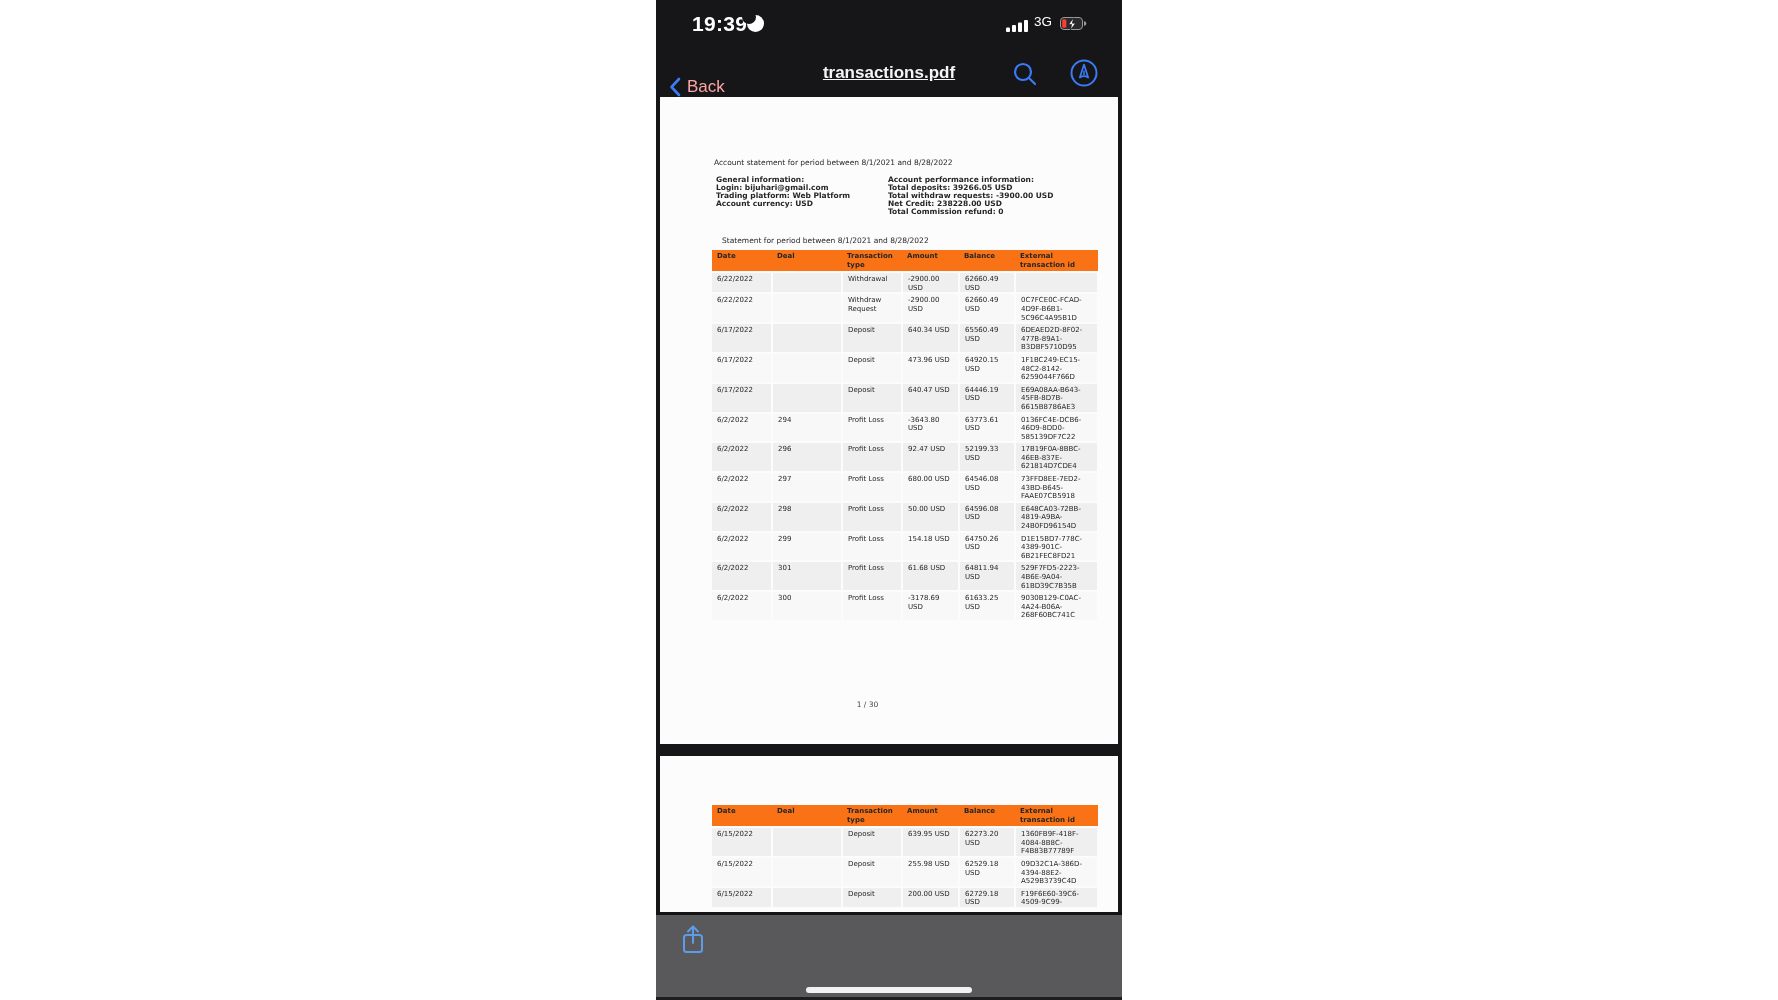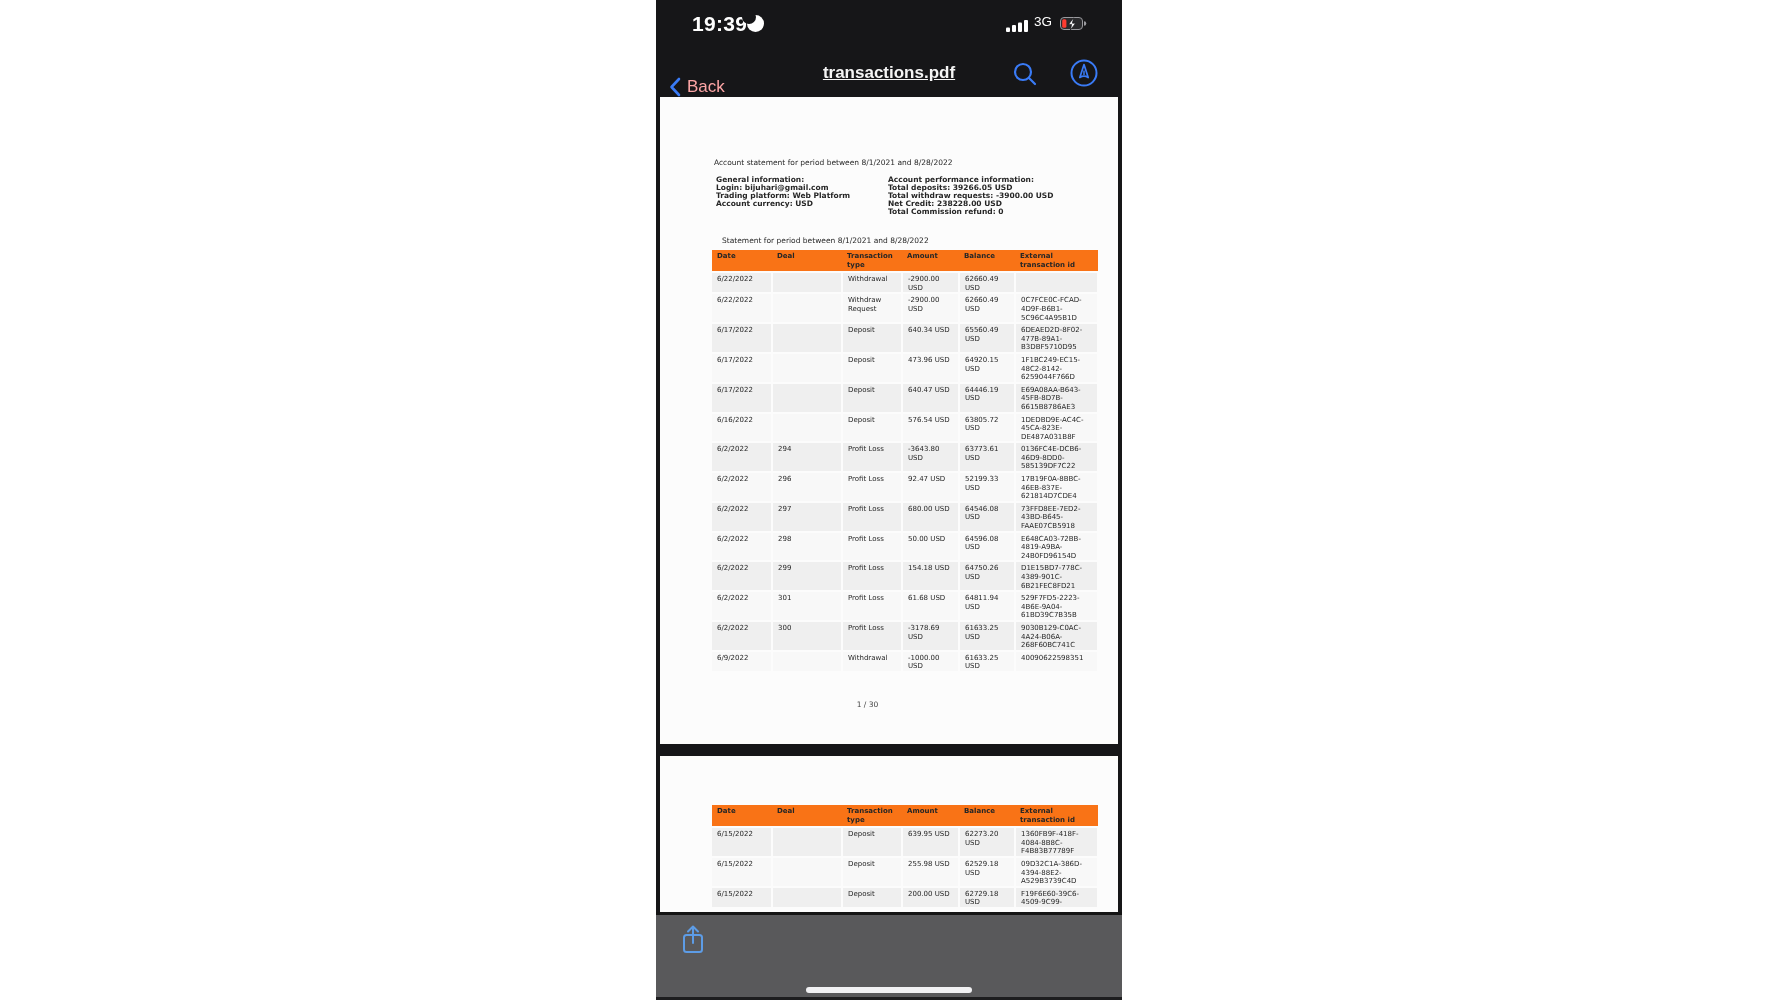--- a/index.html
+++ b/index.html
@@ -185,28 +185,20 @@
             </tr>
             <tr>
               <td>6/17/2022</td>
               <td></td>
               <td>Deposit</td>
               <td>640.47 USD</td>
               <td>64446.19 USD</td>
               <td>E69A08AA-B643-45FB-8D7B-6615B8786AE3</td>
             </tr>
             <tr>
-              <td>6/16/2022</td>
-              <td></td>
-              <td>Deposit</td>
-              <td>576.54 USD</td>
-              <td>63805.72 USD</td>
-              <td>1DEDBD9E-AC4C-45CA-823E-DE487A031B8F</td>
-            </tr>
-            <tr>
               <td>6/2/2022</td>
               <td>294</td>
               <td>Profit Loss</td>
               <td>-3643.80 USD</td>
               <td>63773.61 USD</td>
               <td>0136FC4E-DCB6-46D9-8DD0-585139DF7C22</td>
             </tr>
             <tr>
               <td>6/2/2022</td>
               <td>296</td>
@@ -247,28 +239,20 @@
               <td>64811.94 USD</td>
               <td>529F7FD5-2223-4B6E-9A04-61BD39C7B35B</td>
             </tr>
             <tr>
               <td>6/2/2022</td>
               <td>300</td>
               <td>Profit Loss</td>
               <td>-3178.69 USD</td>
               <td>61633.25 USD</td>
               <td>9030B129-C0AC-4A24-B06A-268F60BC741C</td>
-            </tr>
-            <tr>
-              <td>6/9/2022</td>
-              <td></td>
-              <td>Withdrawal</td>
-              <td>-1000.00 USD</td>
-              <td>61633.25 USD</td>
-              <td>40090622598351</td>
             </tr>
           </tbody>
         </table>
 
       <div class="pageno">1 / 30</div>
     </div>
 
     <div class="page page2">
       <table class="txn-table t2">
         <colgroup>

